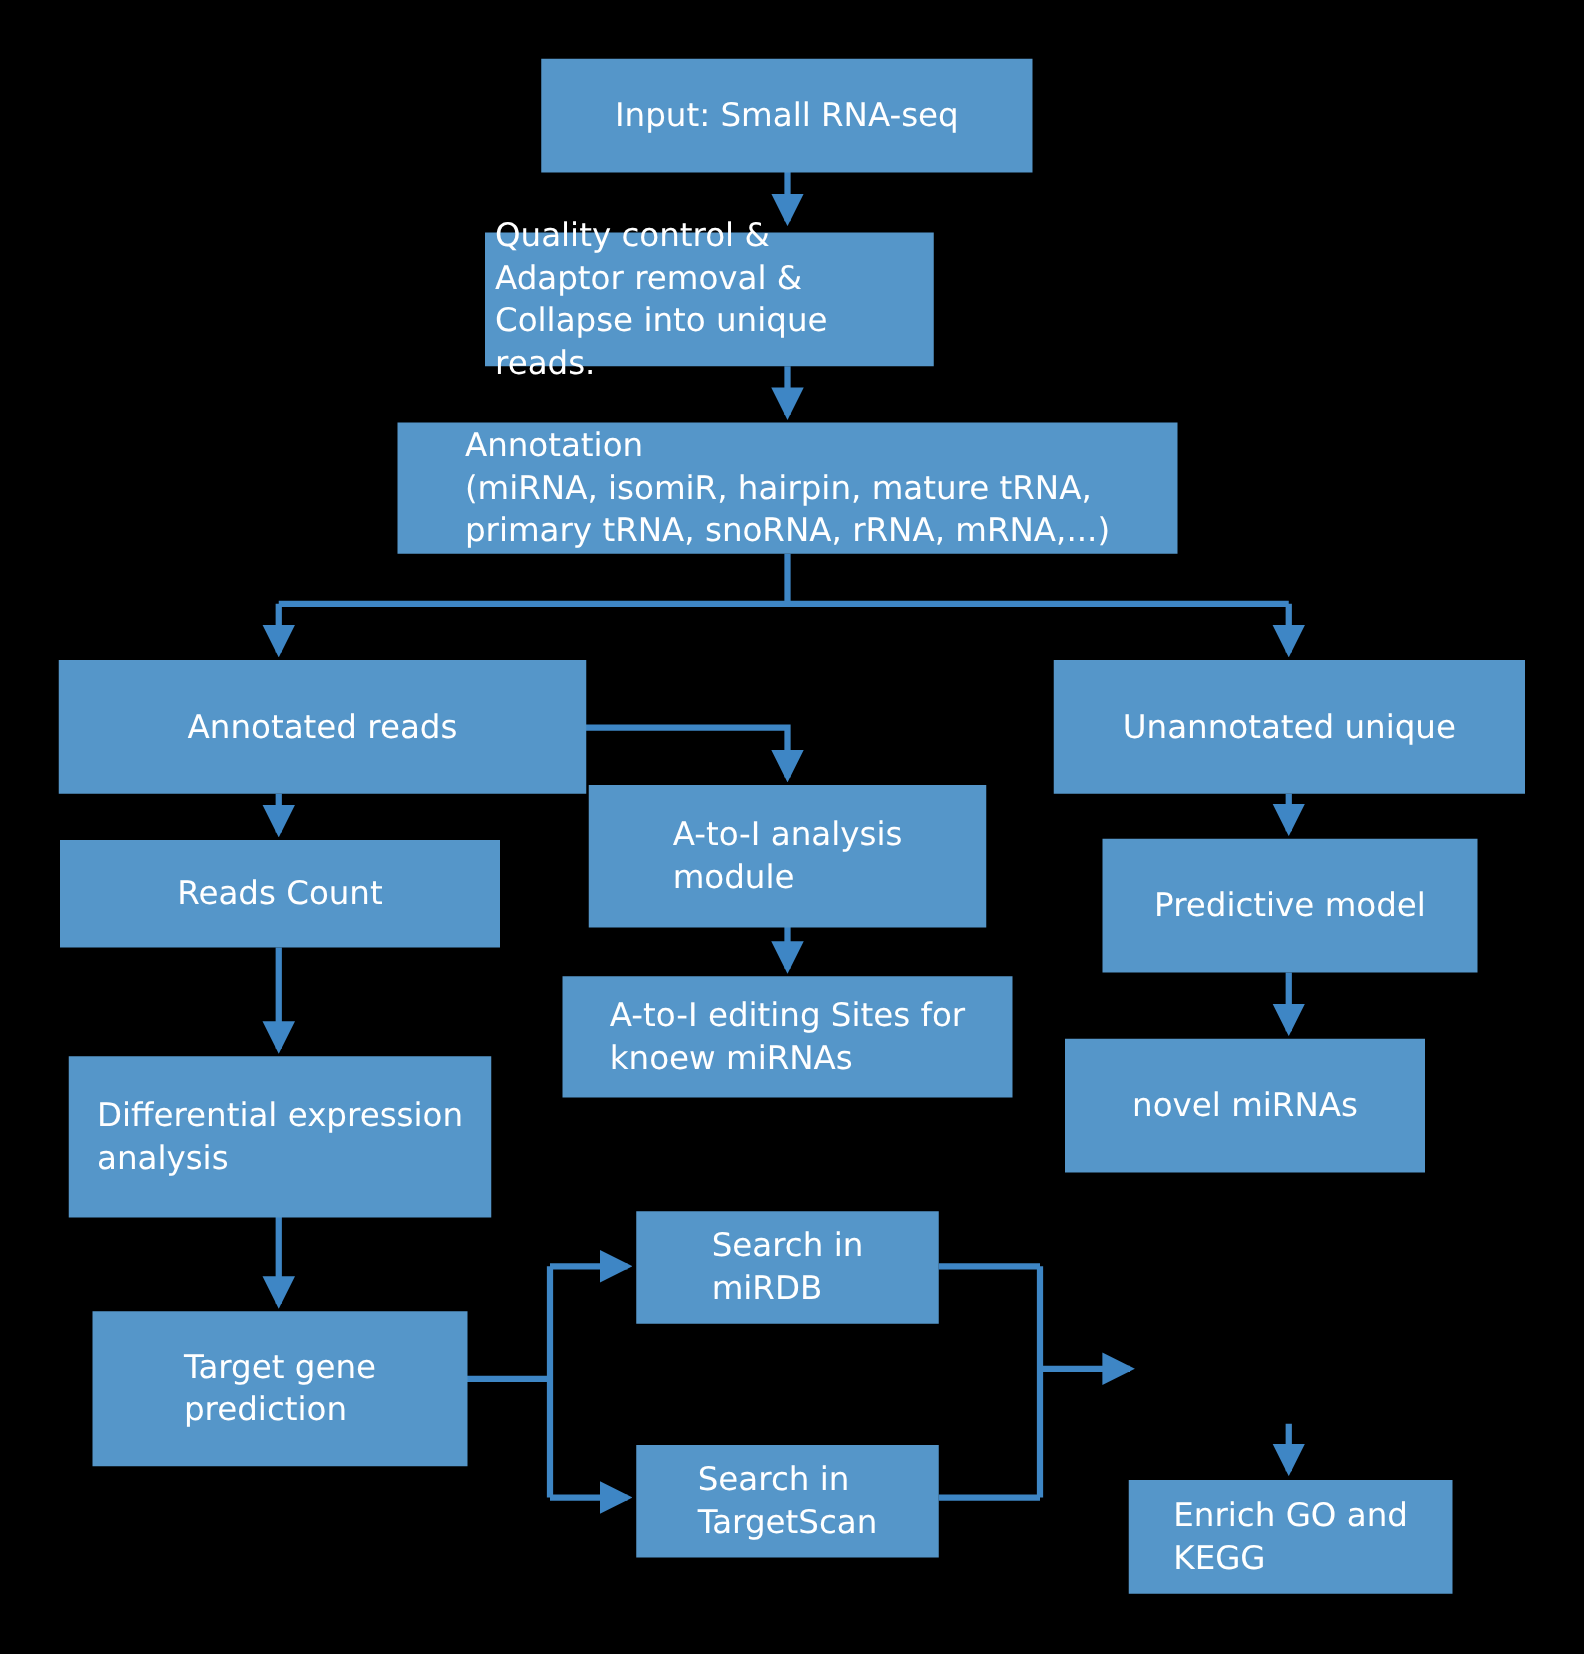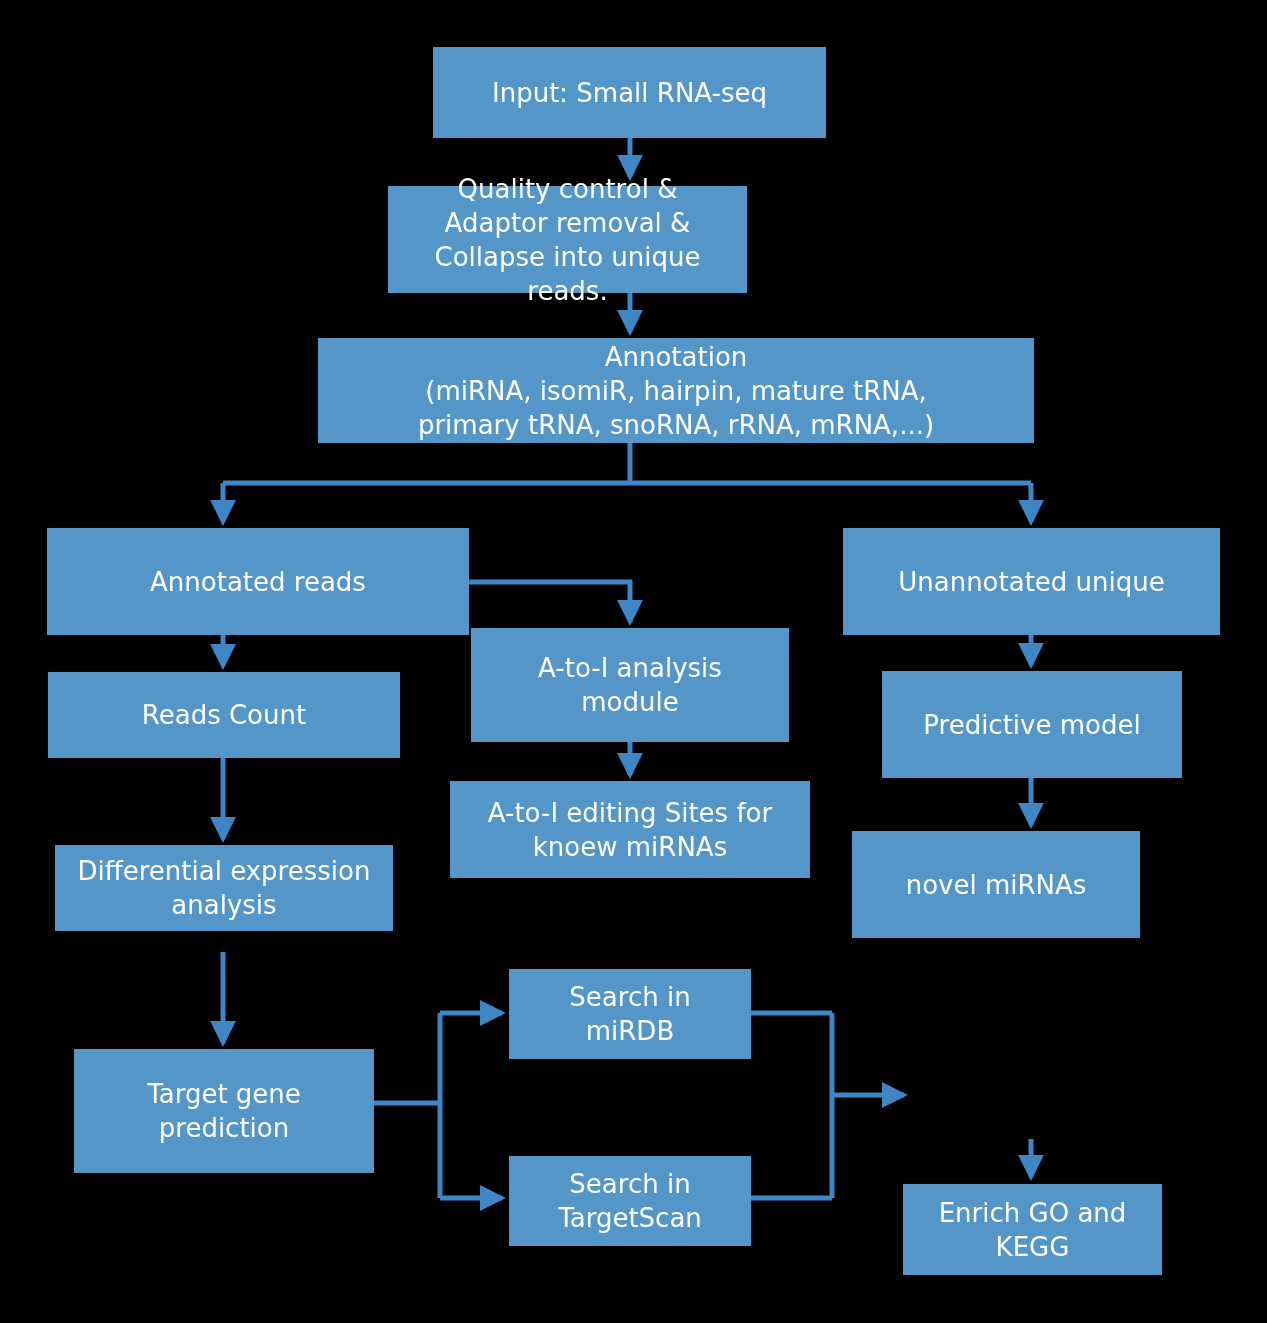--- a/index.html
+++ b/index.html
@@ -14,21 +14,20 @@
     background: var(--bg, #000);
     overflow: hidden;
   }
   .node {
     position: absolute;
     background: var(--box-fill, #5596c9);
     color: var(--text, #fff);
     display: flex;
     align-items: center;
     justify-content: center;
-    text-align: center;
     white-space: pre-line;
     font-size: 26px;
     line-height: 34px;
     box-sizing: border-box;
     padding: 2px 8px;
   }
   #edges {
     position: absolute;
     left: 0; top: 0;
     width: 1267px;
@@ -74,32 +73,32 @@
     <path class="edge" d="M832 1013 V1198"></path>
     <path class="edge" d="M751 1198 H832"></path>
     <path class="edge" d="M832 1095 H904" marker-end="url(#ah)"></path>
     <path class="edge" d="M1031 1139 V1177" marker-end="url(#ah)"></path>
   </svg>
 
   <div class="node" style="left:433px; top:47px;  width:393px; height:91px">Input: Small RNA-seq</div>
   <div class="node" style="left:388px; top:186px; width:359px; height:107px">Quality control &amp;
 Adaptor removal &amp;
 Collapse into unique reads.</div>
-  <div class="node" style="left:318px; top:338px; width:716px; height:105px">Annotation
+  <div class="node" style="left:318px; top:338px; width:624px; height:105px">Annotation
 (miRNA, isomiR, hairpin, mature tRNA,
 primary tRNA, snoRNA, rRNA, mRNA,...)</div>
   <div class="node" style="left:47px;  top:528px; width:422px; height:107px">Annotated reads</div>
   <div class="node" style="left:843px; top:528px; width:377px; height:107px">Unannotated unique</div>
   <div class="node" style="left:471px; top:628px; width:318px; height:114px">A-to-I analysis
 module</div>
   <div class="node" style="left:48px;  top:672px; width:352px; height:86px">Reads Count</div>
   <div class="node" style="left:882px; top:671px; width:300px; height:107px">Predictive model</div>
   <div class="node" style="left:450px; top:781px; width:360px; height:97px">A-to-I editing Sites for
 knoew miRNAs</div>
-  <div class="node" style="left:55px;  top:845px; width:338px; height:86px">Differential expression
+  <div class="node" style="left:55px;  top:845px; width:338px; height:129px">Differential expression
 analysis</div>
   <div class="node" style="left:852px; top:831px; width:288px; height:107px">novel miRNAs</div>
   <div class="node" style="left:74px;  top:1049px; width:300px; height:124px">Target gene
 prediction</div>
   <div class="node" style="left:509px; top:969px;  width:242px; height:90px">Search in
 miRDB</div>
   <div class="node" style="left:509px; top:1156px; width:242px; height:90px">Search in
 TargetScan</div>
   <div class="node" style="left:903px; top:1184px; width:259px; height:91px">Enrich GO and
 KEGG</div>

